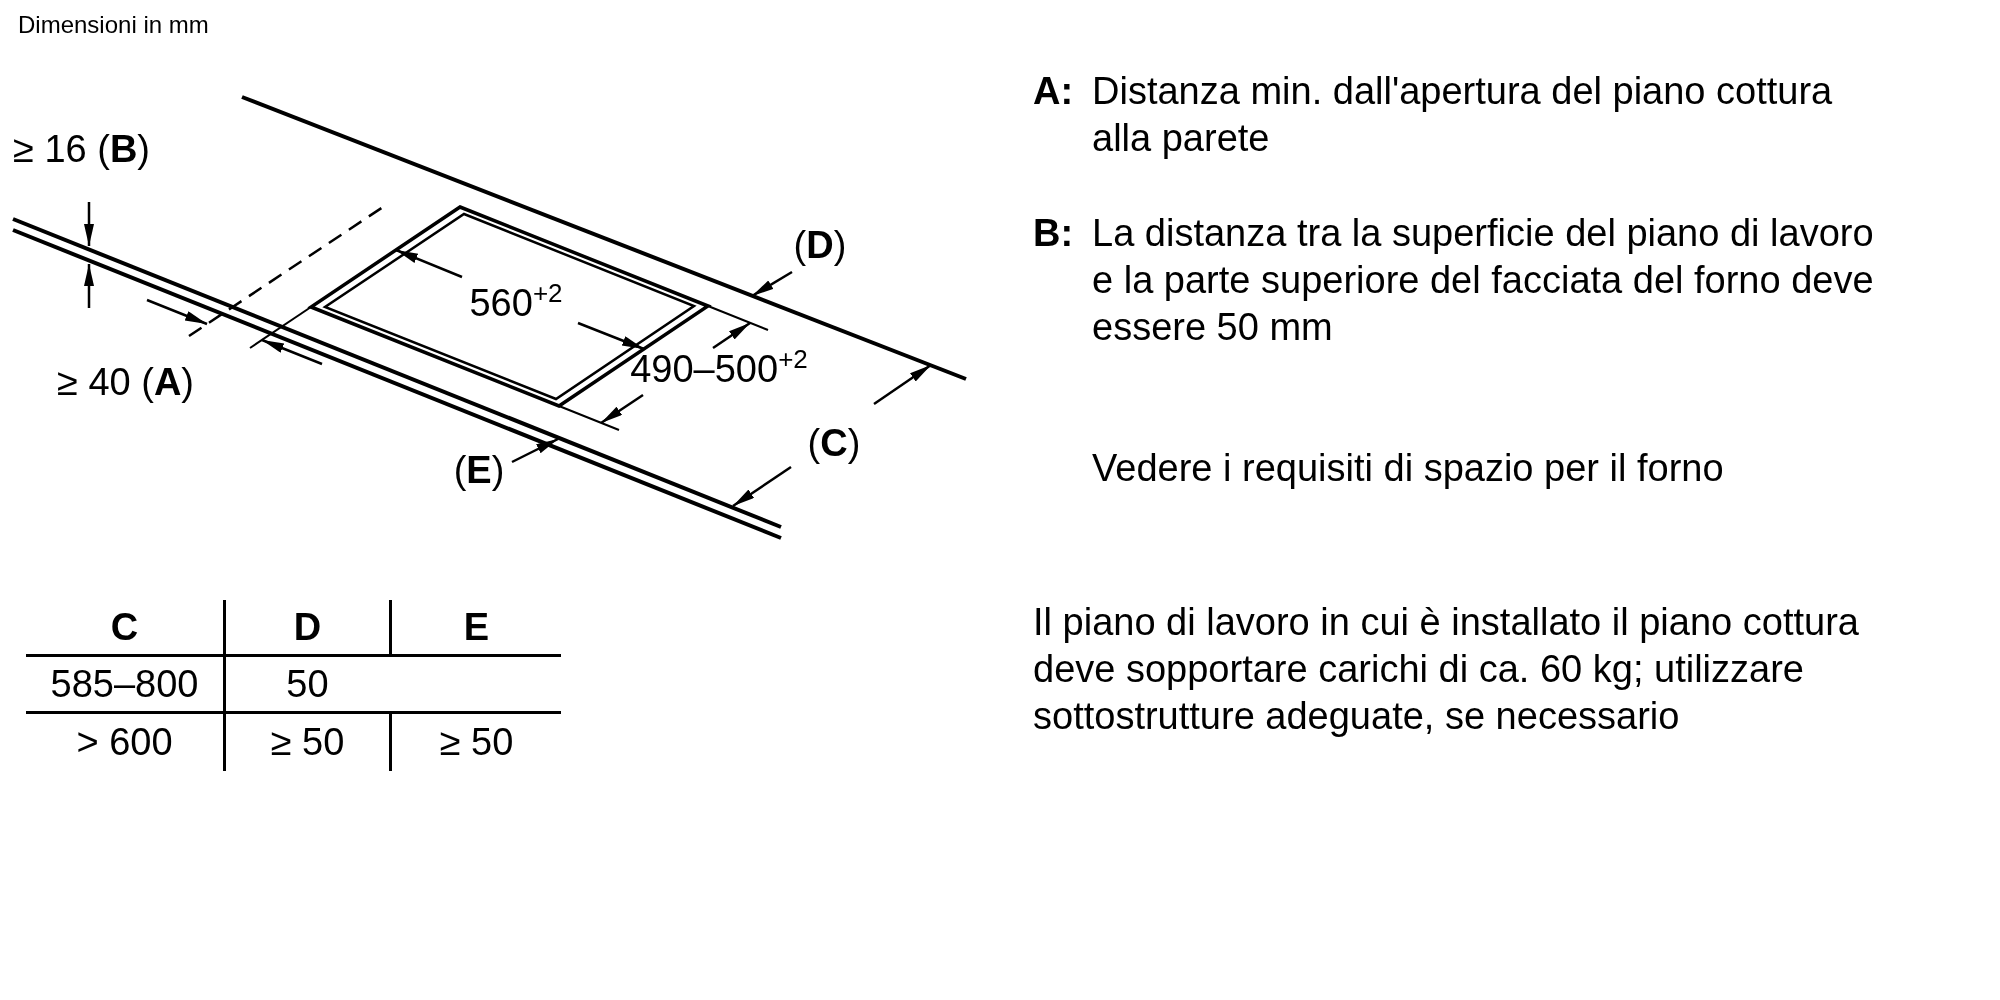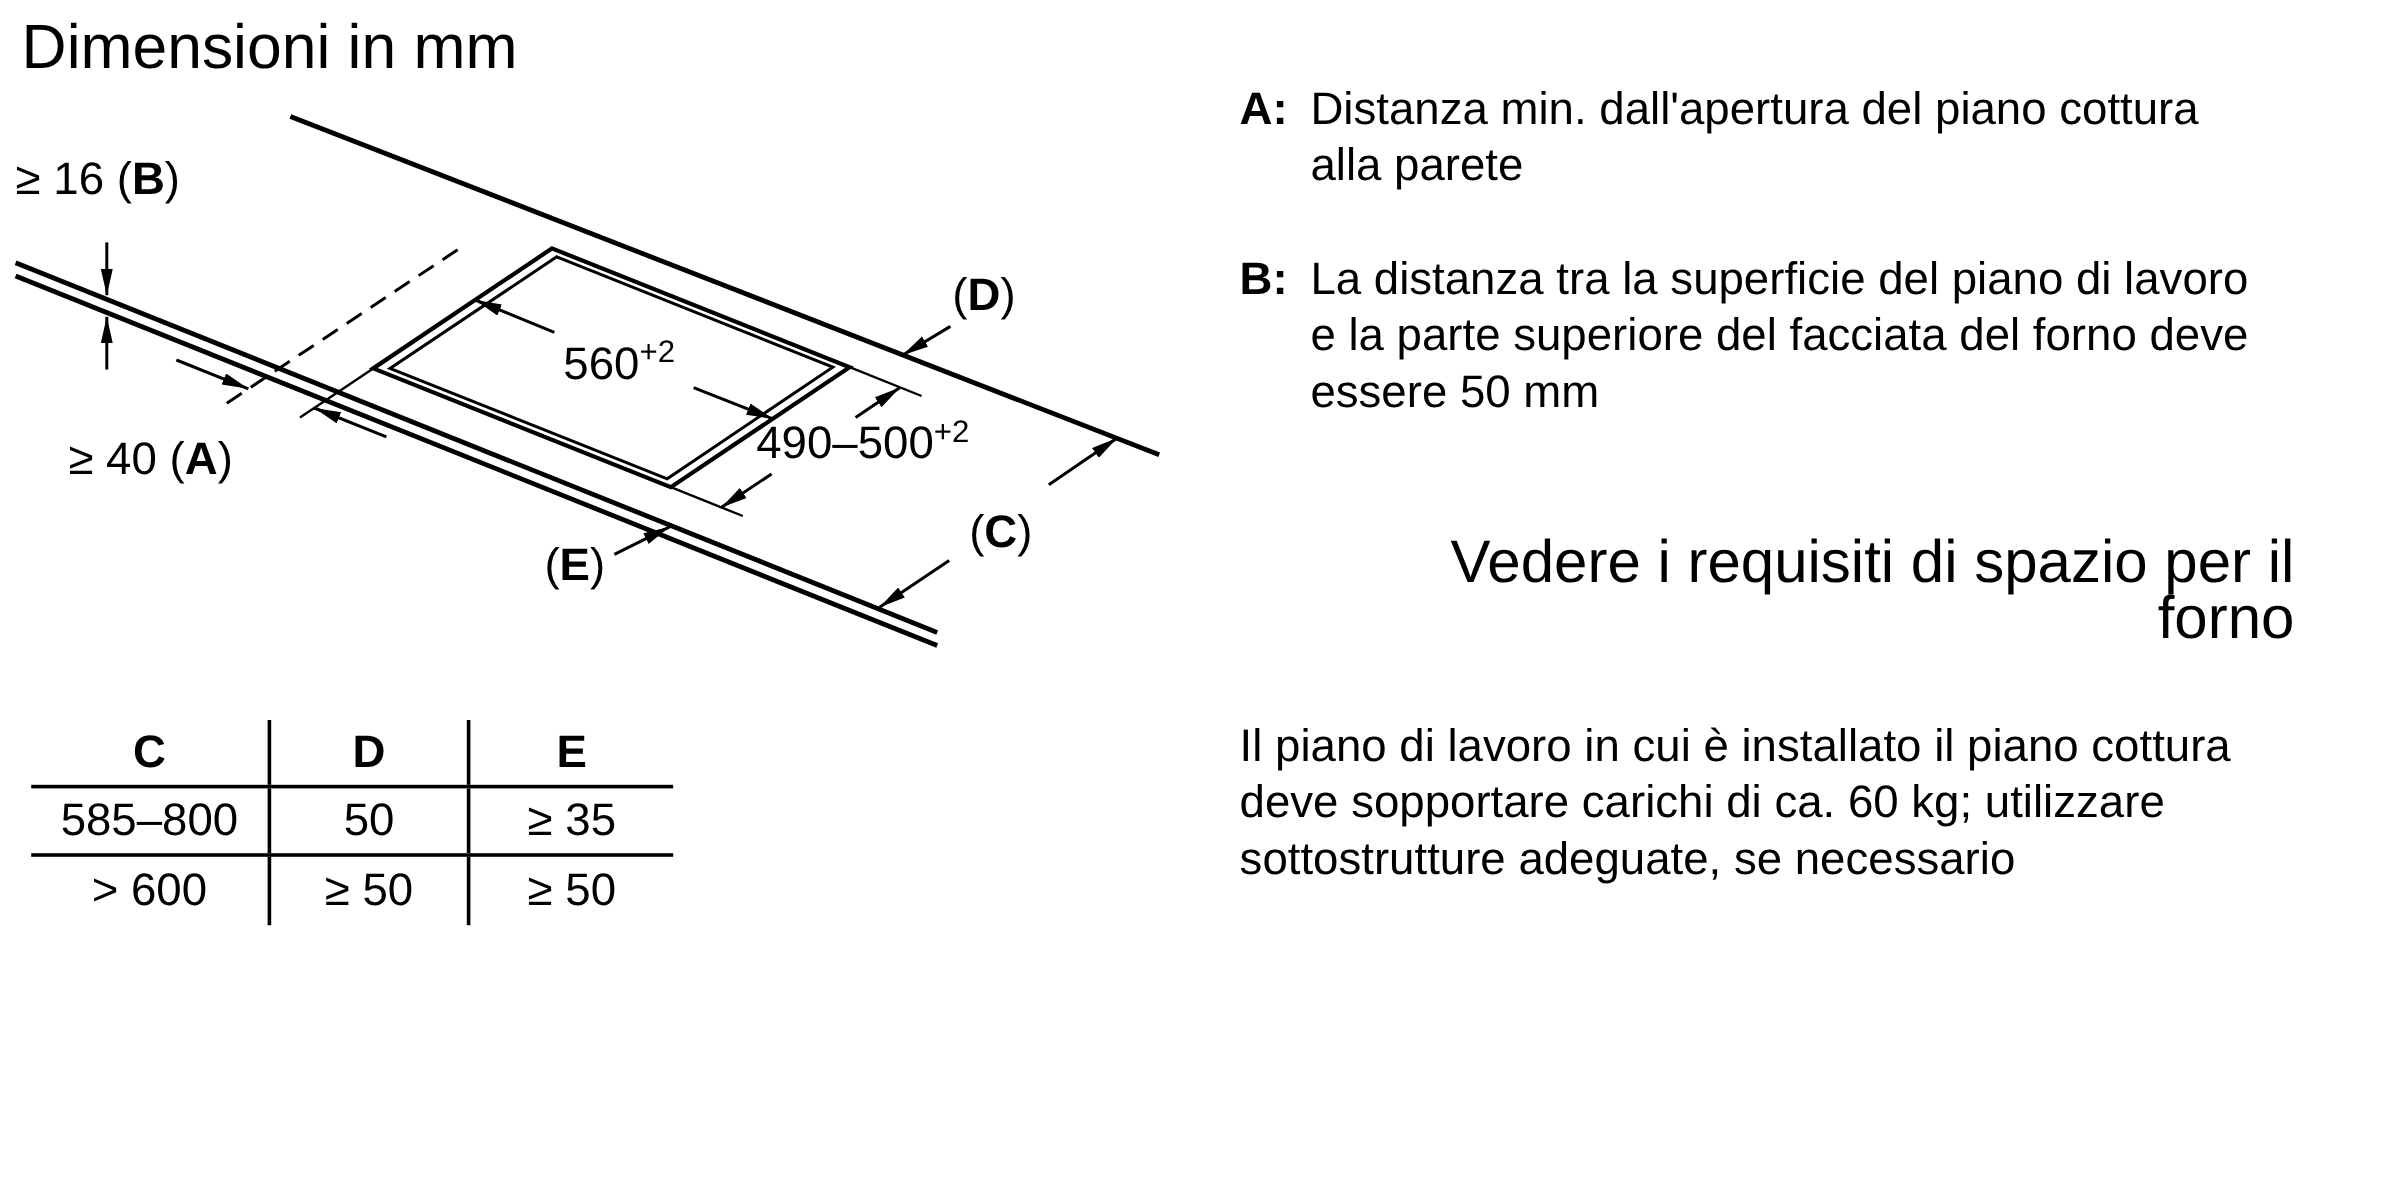--- a/index.html
+++ b/index.html
@@ -1,21 +1,21 @@
 <!DOCTYPE html>
 <html><head>
 <meta charset="utf-8">
 <style>
   html,body{margin:0;padding:0;}
   body{
     width:2000px;height:1000px;background:#ffffff;position:relative;
     font-family:"Liberation Sans", sans-serif;color:#000;overflow:hidden;
   }
   .page-title{
-    position:absolute;left:18px;top:12px;font-size:52px;line-height:1.1;
+    position:absolute;left:18px;top:12px;font-size:24px;line-height:1.1;
   }
   svg.diagram{position:absolute;left:0;top:0;}
   svg.diagram text{font-family:"Liberation Sans", sans-serif;font-size:38px;fill:#000;}
   svg.diagram .bold{font-weight:bold;}
   svg.diagram .sup{font-size:26px;}
 
   
   .dim-table{position:absolute;left:26px;top:600px;font-size:38px;}
   .t-row{display:flex;height:57px;align-items:center;box-sizing:border-box;}
   .t-row.t-head{font-weight:bold;}
@@ -25,21 +25,21 @@
   .t-cell.c1{width:197px;}
   .t-cell.c2{width:166px;border-left:3px solid #000;}
   .t-cell.c3{width:172px;border-left:3px solid #000;}
 
   
   .note{position:absolute;font-size:38px;line-height:47px;display:flex;}
   .note-letter{width:59px;font-weight:bold;flex:none;}
   .note-text{width:800px;}
   .note-a{left:1033px;top:68px;}
   .note-b{left:1033px;top:210px;}
-  .note-oven{position:absolute;left:1092px;top:445px;font-size:50px;line-height:47px;width:820px;text-align:right;}
+  .note-oven{position:absolute;left:1092px;top:445px;font-size:38px;line-height:47px;width:820px;}
   .note-load{position:absolute;left:1033px;top:586px;font-size:38px;line-height:47px;width:840px;margin-top:13px;}
 </style>
 </head>
 <body>
 
 <div class="page-title">Dimensioni in mm</div>
 
 <svg class="diagram" width="1000" height="580" viewBox="0 0 1000 580">
   <defs>
     <marker id="arr" markerUnits="userSpaceOnUse" markerWidth="24" markerHeight="12" refX="22" refY="5" orient="auto">
@@ -101,21 +101,20 @@
 
 <div class="dim-table">
   <div class="t-row t-head">
     <div class="t-cell c1">C</div>
     <div class="t-cell c2">D</div>
     <div class="t-cell c3">E</div>
   </div>
   <div class="t-row t-mid">
     <div class="t-cell c1">585–800</div>
     <div class="t-cell c2">50</div>
-    <div class="t-cell c3">≥ 35</div>
   </div>
   <div class="t-row">
     <div class="t-cell c1">&gt; 600</div>
     <div class="t-cell c2">≥ 50</div>
     <div class="t-cell c3">≥ 50</div>
   </div>
 </div>
 
 <div class="note note-a">
   <div class="note-letter">A:</div>

